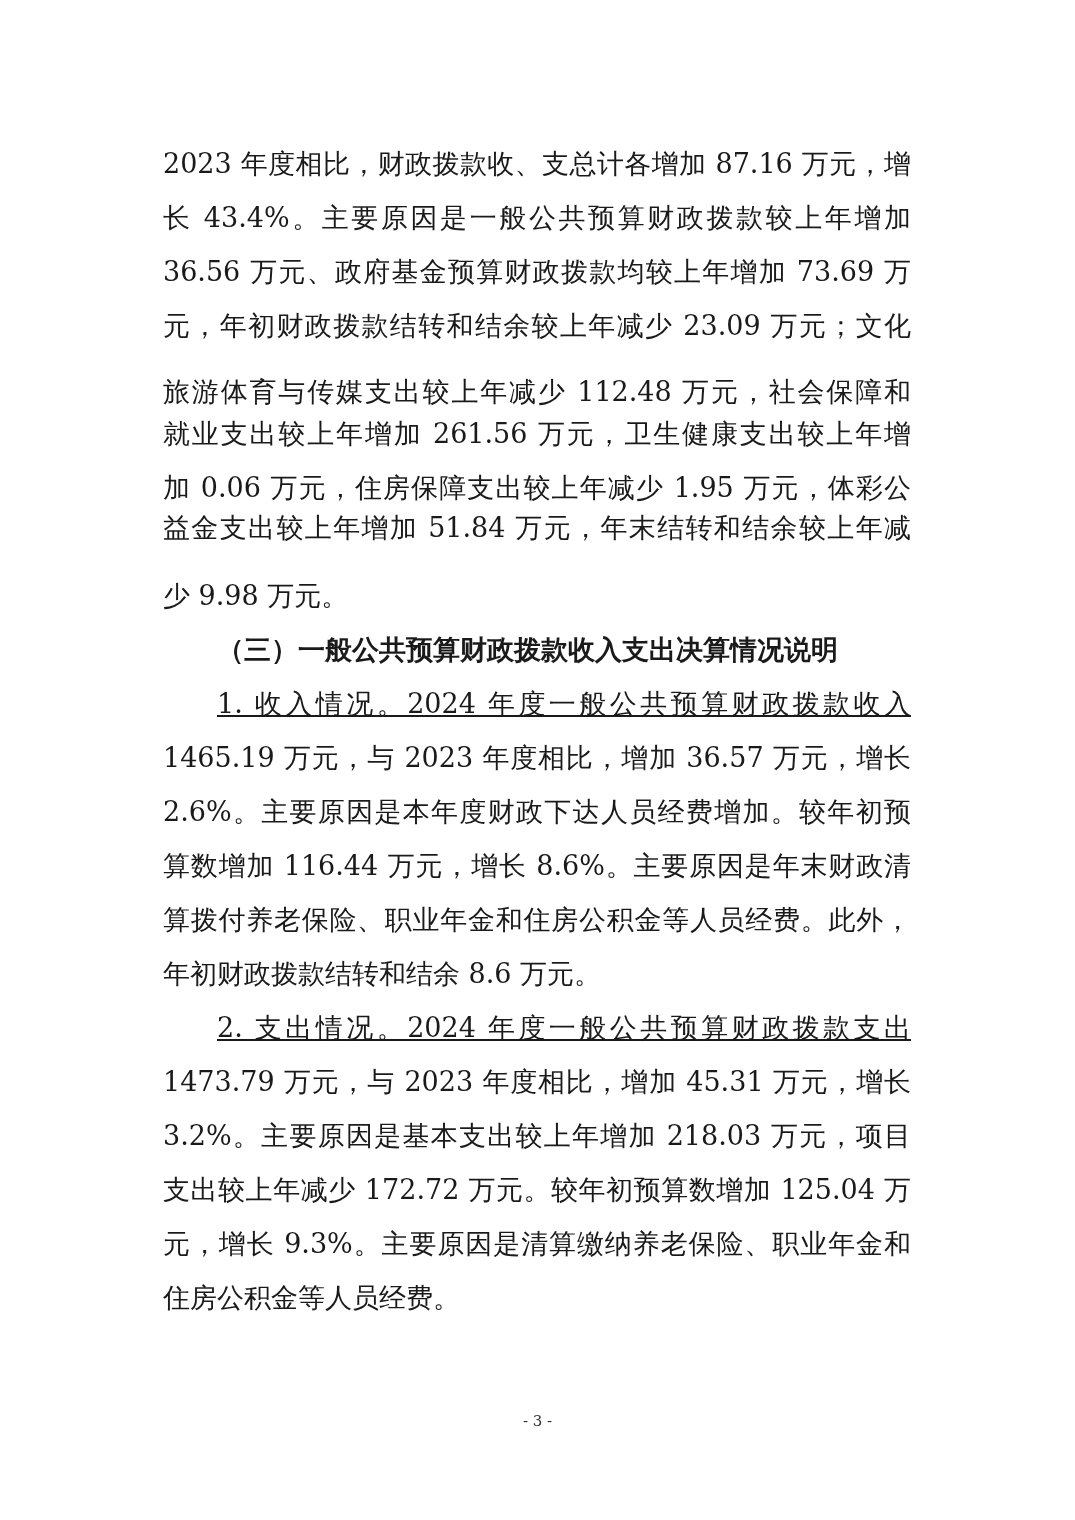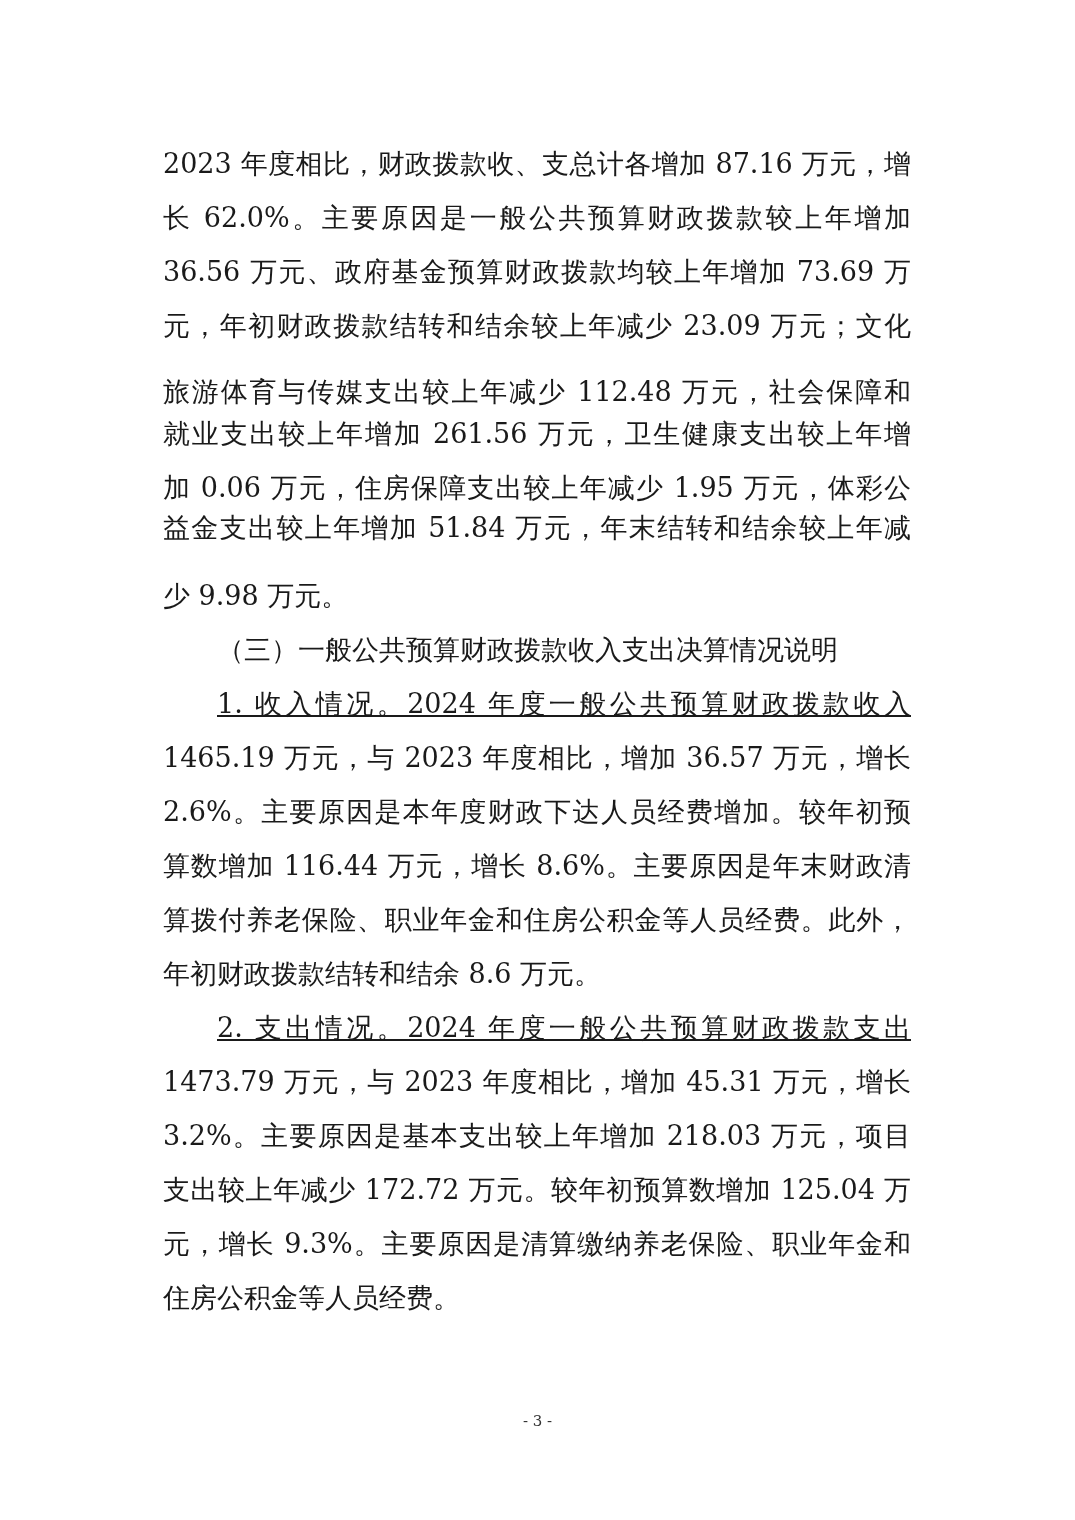--- a/index.html
+++ b/index.html
@@ -13,39 +13,39 @@
     font-family: "DejaVu Serif", "Liberation Serif", serif;
     font-size: 27px;
     line-height: 40px;
     color: #1a1a1a;
     white-space: nowrap;
     text-align: justify;
     text-align-last: justify;
   }
   .line.last { text-align-last: left; }
   .line.indent { left: 217px; width: 694px; text-decoration: underline; }
-  .line.heading { left: 217px; width: 694px; font-weight: normal; text-align-last: left; }
+  .line.heading { left: 217px; width: 694px; font-weight: bold; text-align-last: left; }
   .page-number {
     position: absolute;
     left: 0; width: 1075px;
     top: 1412px;
     text-align: center;
     font-family: "DejaVu Serif", "Liberation Serif", serif;
     font-size: 15px;
     color: #333333;
   }
 </style>
 </head>
 <body>
 
 <div class="page">
 
   <div>
     <div class="line" style="top:144px">2023 年度相比，财政拨款收、支总计各增加 87.16 万元，增</div>
-    <div class="line" style="top:198px">长 62.0%。主要原因是一般公共预算财政拨款较上年增加</div>
+    <div class="line" style="top:198px">长 43.4%。主要原因是一般公共预算财政拨款较上年增加</div>
     <div class="line" style="top:252px">36.56 万元、政府基金预算财政拨款均较上年增加 73.69 万</div>
     <div class="line" style="top:306px">元，年初财政拨款结转和结余较上年减少 23.09 万元；文化</div>
     <div class="line" style="top:372px">旅游体育与传媒支出较上年减少 112.48 万元，社会保障和</div>
     <div class="line" style="top:414px">就业支出较上年增加 261.56 万元，卫生健康支出较上年增</div>
     <div class="line" style="top:468px">加 0.06 万元，住房保障支出较上年减少 1.95 万元，体彩公</div>
     <div class="line" style="top:508px">益金支出较上年增加 51.84 万元，年末结转和结余较上年减</div>
     <div class="line last" style="top:576px">少 9.98 万元。</div>
   </div>
 
   <div class="line heading" style="top:630px">（三）一般公共预算财政拨款收入支出决算情况说明</div>

